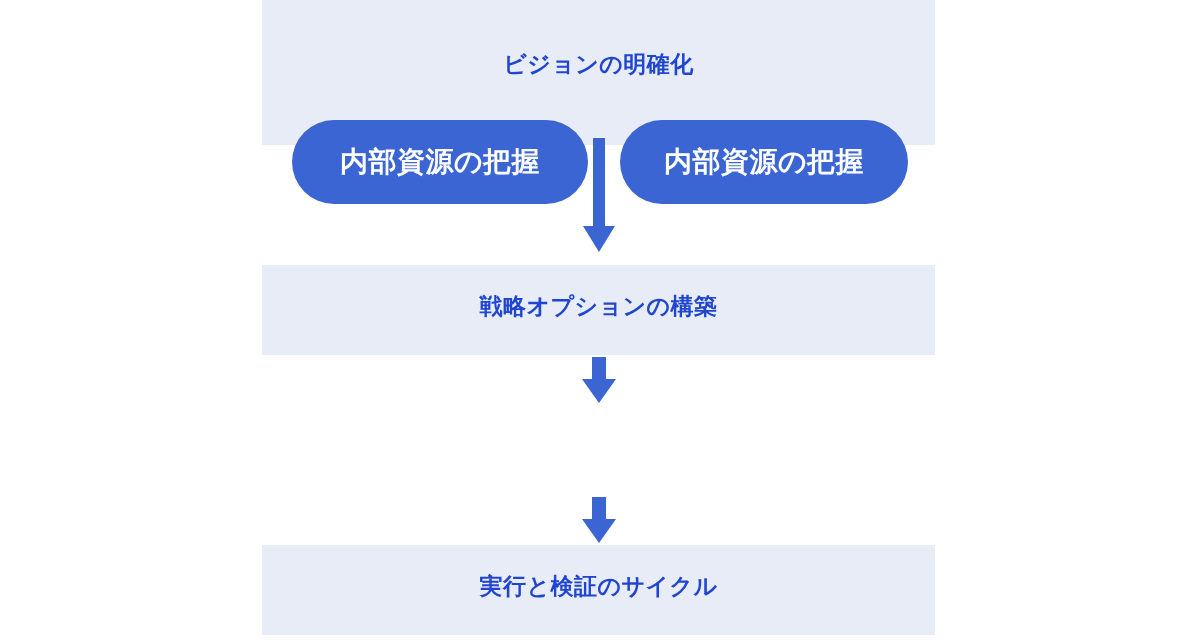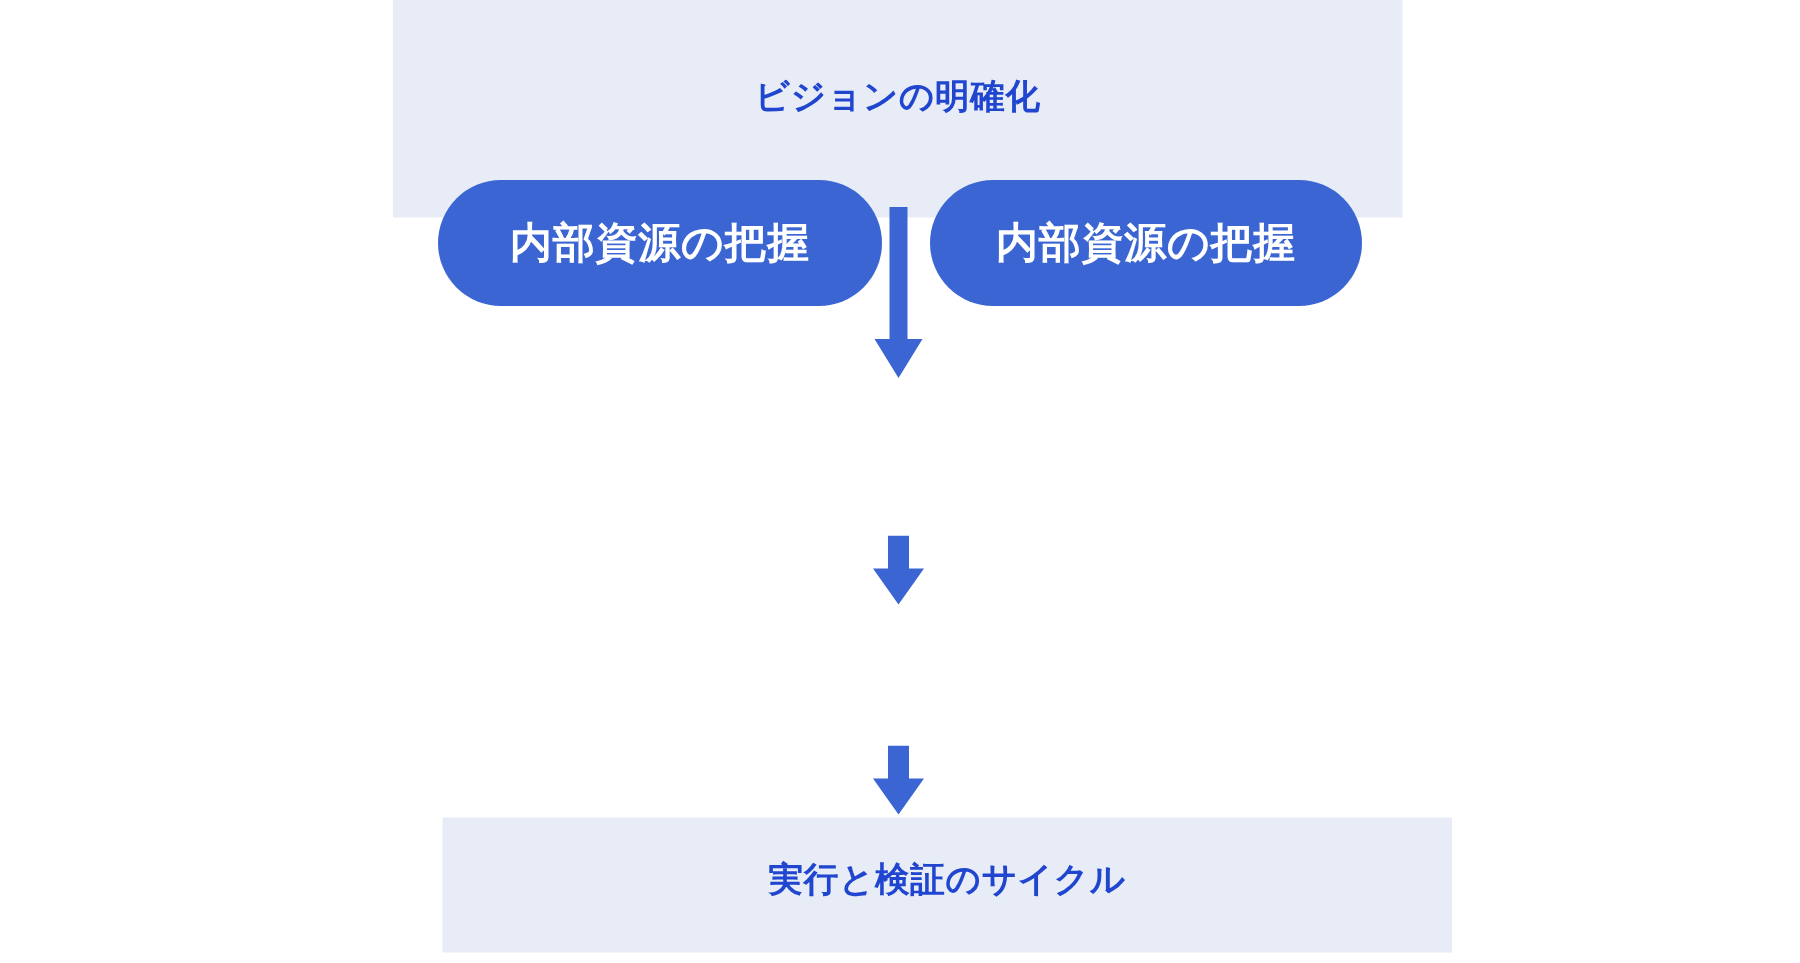--- a/index.html
+++ b/index.html
@@ -41,21 +41,21 @@
 
   #box-vision      { top: 0px;   height: 145px; }
   #box-vision .stage-label      { top: 53px; }
 
   #box-options     { top: 265px; height: 90px; }
   #box-options .stage-label     { top: 30px; }
 
   #box-selection   { top: 405px; height: 90px; }
   #box-selection .stage-label   { top: 30px; }
 
-  #box-execution   { top: 545px; height: 90px; margin-left: 33px; }
+  #box-execution   { top: 545px; height: 90px; }
   #box-execution .stage-label   { top: 30px; }
 
   
   .pill {
     position: absolute;
     height: 84px;
     background: #3a65d3;
     border-radius: 42px;
     display: flex;
     align-items: center;
@@ -96,20 +96,23 @@
   </div>
 
   <div class="pill" id="pill-internal">
     <span class="pill-label">内部資源の把握</span>
   </div>
 
   <svg class="arrow" id="arrow-vision-to-options" viewBox="0 0 42 114" preserveAspectRatio="none">
     <polygon points="15,0 27,0 27,88 37,88 21,114 5,88 15,88" fill="#3a65d3"></polygon>
   </svg>
 
+  <div class="stage-box" id="box-options">
+    <div class="stage-label">戦略オプションの構築</div>
+  </div>
 
   <svg class="arrow" id="arrow-options-to-selection" viewBox="0 0 42 46" preserveAspectRatio="none">
     <polygon points="14,0 28,0 28,22 38,22 21,46 4,22 14,22" fill="#3a65d3"></polygon>
   </svg>
 
 
   <svg class="arrow" id="arrow-selection-to-exec" viewBox="0 0 42 46" preserveAspectRatio="none">
     <polygon points="14,0 28,0 28,22 38,22 21,46 4,22 14,22" fill="#3a65d3"></polygon>
   </svg>
 

